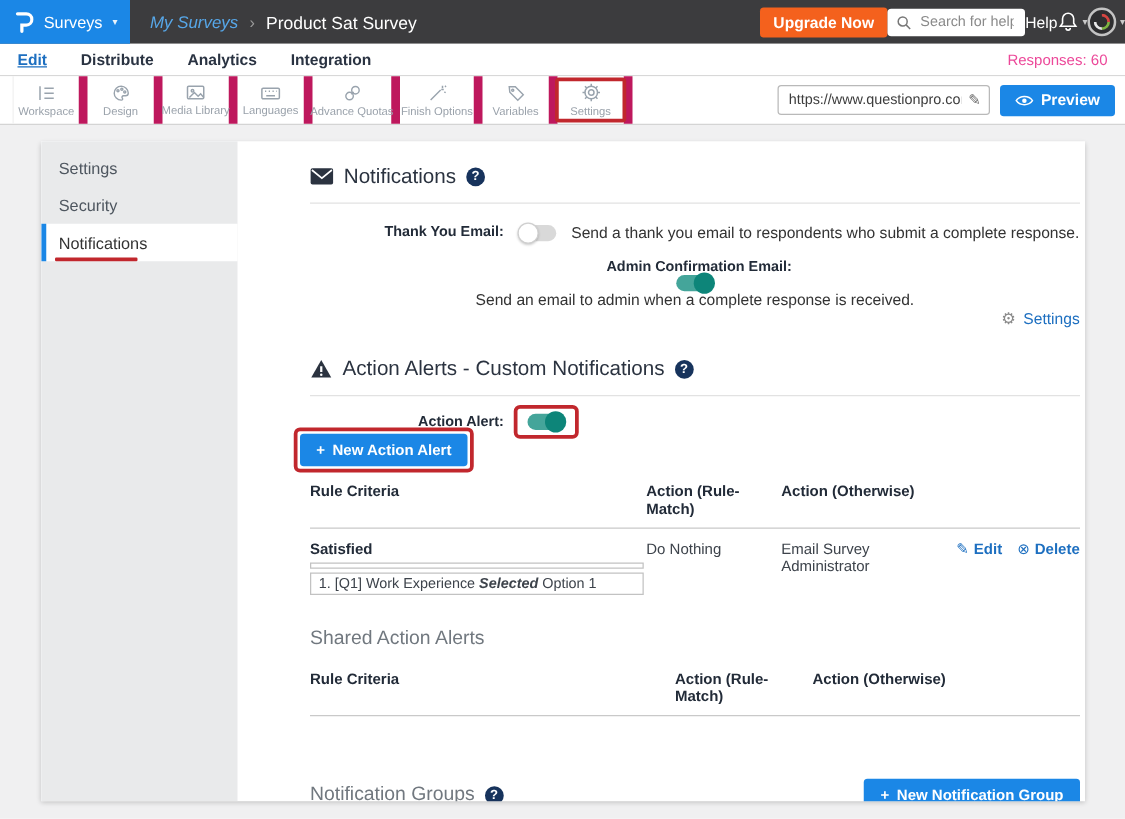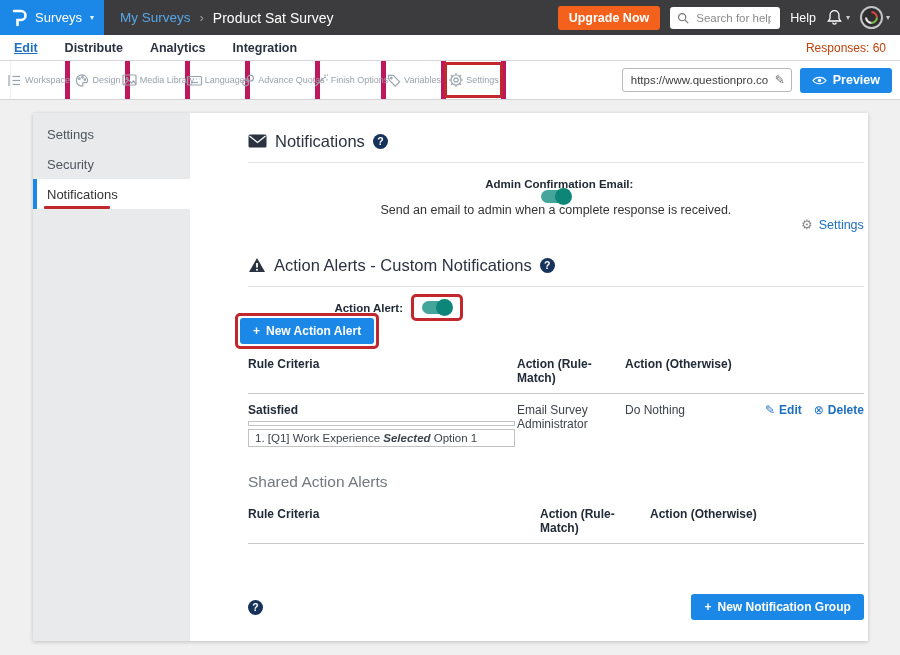--- a/index.html
+++ b/index.html
@@ -9,40 +9,40 @@
     background:#f0f0f1;
     font-family:"Liberation Sans", sans-serif;
     color:#333;
   }
   
   .topbar { height:35px; background:#3c3c3e; display:flex; align-items:center; }
   .logo-block { width:104px; height:35px; background:#1b87e6; display:flex; align-items:center; gap:8px; padding-left:11px; cursor:pointer; flex:none; }
   .product-menu { color:#fff; font-size:13px; }
   .caret { font-size:8px; color:#fff; opacity:.9; }
   .breadcrumb { display:flex; align-items:center; gap:9px; margin-left:16px; }
-  .crumb-parent { color:#57a7e8; font-size:13.5px; cursor:pointer; }
+  .crumb-parent { color:#57a7e8; font-size:13.5px; cursor:pointer;font-style:italic; }
   .crumb-sep { color:#9a9a9a; font-size:13px; }
   .crumb-current { color:#fff; font-size:14px; font-weight:400; }
-  .topbar-right { margin-left:auto; display:flex; align-items:center; gap:10px; padding-right:10px;justify-content:flex-end; }
+  .topbar-right { margin-left:auto; display:flex; align-items:center; gap:0; padding-right:0;justify-content:flex-end; }
   .upgrade-btn { background:#f4611d; color:#fff; font-weight:700; font-size:12.5px; padding:5px 11px; border-radius:3px; cursor:pointer; border:none; font-family:inherit; }
   .search-box { background:#fff; border-radius:3px; height:22px; width:110px; display:flex; align-items:center; gap:5px; padding:0 7px; }
   .search-box input { border:none; outline:none; font-size:11.5px; width:100%; color:#333; font-family:inherit; background:transparent; }
   .search-box input::placeholder { color:#8a8a8a; }
   .help-label { color:#fff; font-size:12.5px; cursor:pointer; }
   .icon-group { display:flex; align-items:center; gap:3px; cursor:pointer; }
   .dim-caret { font-size:8px; color:#c9c9c9; }
   .avatar { width:23px; height:23px; border-radius:50%; background:#2e2e30; border:2px solid #c3c3c3; display:flex; align-items:center; justify-content:center; }
   
   .tabs-row { height:26px; background:#fff; border-bottom:1px solid #d8d8d8; display:flex; align-items:center; padding:0 14px; gap:27px; }
   .tab { font-size:12.5px; font-weight:700; color:#2a3342; cursor:pointer; }
   .tab.active { color:#1d6fc0; text-decoration:underline; }
-  .responses { margin-left:auto; color:#c2410c; font-size:12px; }
+  .responses { margin-left:auto; color:#ec4899; font-size:12px; }
   
   .toolbar { height:39px; background:#fff; border-bottom:1px solid #d4d4d4; display:flex; align-items:stretch; padding-left:10px; }
-  .tool { width:60px; display:flex; flex-direction:row; align-items:center; justify-content:center; gap:2px; border-right:5px solid #be185d; cursor:pointer; position:relative; }
+  .tool { width:60px; display:flex; flex-direction:column; align-items:center; justify-content:center; gap:2px; border-right:7px solid #be185d; cursor:pointer; position:relative; }
   .tool:first-child { border-left:1px solid #f1f1f1; }
   .tool-label { font-size:9px; color:#9aa2ab; white-space:nowrap; }
   .tool svg { stroke:#99a3ad; fill:none; stroke-width:1.2; }
   .tool .red-frame { position:absolute; left:-2px; right:-2px; top:1px; bottom:1px; border:3px solid #c1272d; border-radius:3px; pointer-events:none; }
   .toolbar-right { margin-left:auto; display:flex; align-items:center; gap:8px; padding-right:8px; }
   .url-box { width:170px; height:24px; border:1px solid #b9b9b9; border-radius:3px; display:flex; align-items:center; padding:0 6px; gap:4px; background:#fff; }
   .url-box input { border:none; outline:none; flex:1; min-width:0; font-size:11.5px; color:#3c3c3c; font-family:inherit; }
   .pencil { color:#6b6b6b; font-size:12px; cursor:pointer; }
   .preview-btn { background:#1b87e6; color:#fff; border:none; border-radius:3px; height:25px; display:flex; align-items:center; gap:6px; padding:0 12px; font-size:12.5px; font-weight:700; cursor:pointer; font-family:inherit; }
   
@@ -284,20 +284,27 @@
         <svg width="19" height="14" viewBox="0 0 19 14">
             <rect x="0.5" y="0.5" width="18" height="13" rx="1.5" fill="#2b3340"></rect>
             <path d="M1.5 2 L9.5 8.5 L17.5 2" stroke="#fff" stroke-width="1.3" fill="none"></path>
           </svg>
       </span>
       <span class="section-title">Notifications</span>
       <span class="help-icon">?</span>
     </div>
     <hr class="rule">
 
+    <div class="toggle-row" style="margin-top:16px;">
+      <span class="toggle-label">Thank You Email:</span>
+      <div class="switch off">
+          <div class="knob"></div>
+        </div>
+      <span class="toggle-desc">Send a thank you email to respondents who submit a complete response.</span>
+    </div>
 
     <div class="toggle-row" style="margin-top:15px;flex-direction:column;">
       <span class="toggle-label">Admin Confirmation Email:</span>
       <div class="switch on">
           <div class="knob"></div>
         </div>
       <span class="toggle-desc">Send an email to admin when a complete response is received.</span>
       <span class="row-right">
         <span class="gear-glyph">⚙</span>
         <span class="link">Settings</span>
@@ -340,22 +347,22 @@
       <span>Action (Rule-Match)</span>
       <span>Action (Otherwise)</span>
       <span></span>
     </div>
     <div class="t1-grid trow">
       <div>
         <div class="sat-label">Satisfied</div>
         <div class="thin-bar"></div>
         <div class="crit-box"><span>1. [Q1] Work Experience </span><span class="emph">Selected</span><span> Option 1</span></div>
       </div>
+      <div>Do Nothing</div>
       <div style="padding-right:20px;">Email Survey Administrator</div>
-      <div>Do Nothing</div>
       <div class="actions-cell">
         <span class="action-link">
           <span class="glyph">✎</span>
           <span>Edit</span>
         </span>
         <span class="action-link">
           <span class="glyph">⊗</span>
           <span>Delete</span>
         </span>
       </div>
@@ -365,20 +372,21 @@
     <div class="gray-heading" style="margin-top:22px;">Shared Action Alerts</div>
     <div class="t2-grid thead" style="margin-top:16px;">
       <span>Rule Criteria</span>
       <span>Action (Rule-Match)</span>
       <span>Action (Otherwise)</span>
     </div>
 
     
     <div class="groups-headrow">
       <div class="section-head">
+        <span class="gray-heading">Notification Groups</span>
         <span class="help-icon">?</span>
       </div>
       <button class="btn-blue">
         <span>+</span>
         <span>New Notification Group</span>
       </button>
     </div>
 
     
     

